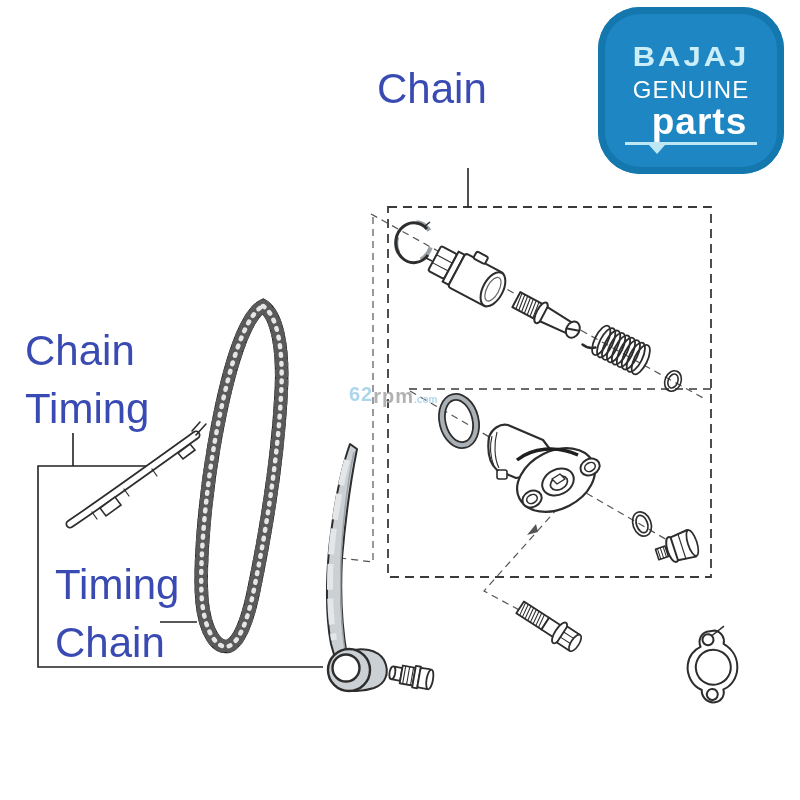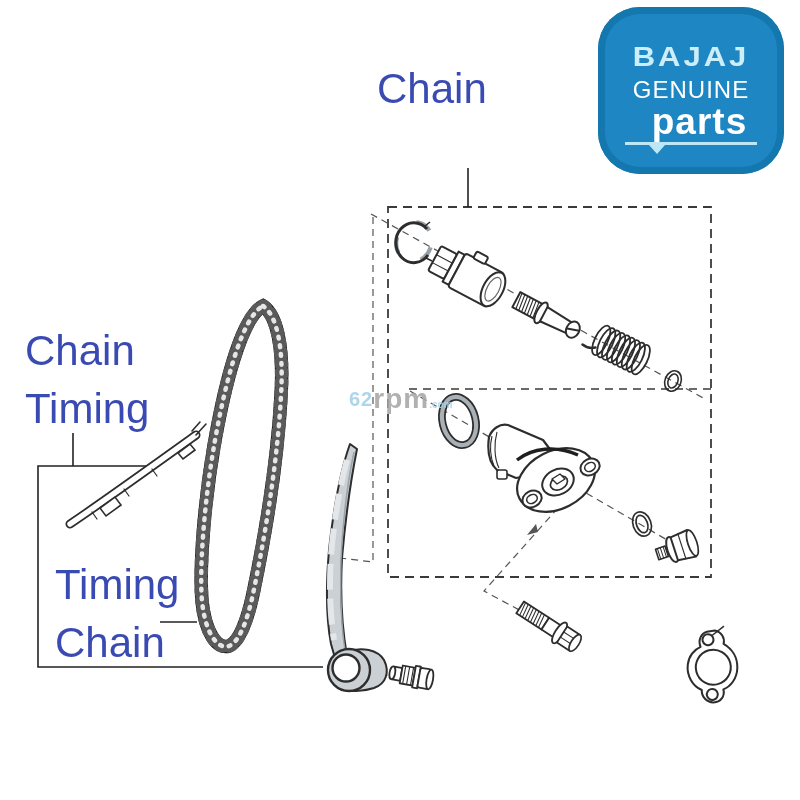--- a/index.html
+++ b/index.html
@@ -8,21 +8,21 @@
   svg{position:absolute;left:0;top:0;}
 
   
   .part-label{position:absolute;color:#3a4ab3;font-size:42px;font-weight:400;
               line-height:60px;white-space:nowrap;}
   .part-label div{white-space:nowrap;}
 
   
   .watermark{position:absolute;left:349px;top:383px;opacity:.9;white-space:nowrap;}
   .wm-99{font-size:20px;font-weight:700;color:#a5d2e8;letter-spacing:1px;vertical-align:2px;}
-  .wm-rpm{font-size:28px;font-weight:700;color:#a9a9a9;letter-spacing:1px;}
+  .wm-rpm{font-size:20px;font-weight:700;color:#a9a9a9;letter-spacing:1px;}
   .wm-com{font-size:10px;font-weight:700;color:#aad4ea;}
 
   
   .logo{position:absolute;left:598px;top:7px;width:186px;height:167px;border-radius:42px;
         background:#1e86c2;box-shadow:inset 0 0 0 7px #1477ad;
         display:flex;flex-direction:column;align-items:center;justify-content:flex-start;}
   .logo-brand{margin-top:32px;font-size:31px;font-weight:700;letter-spacing:3px;
               color:#cceef9;transform:scaleY(.92);}
   .logo-genuine{margin-top:1px;font-size:24px;font-weight:400;letter-spacing:1px;color:#ffffff;}
   .logo-parts{margin-top:0;font-size:37px;font-weight:700;letter-spacing:1px;color:#ffffff;line-height:36px;margin-left:17px;}

